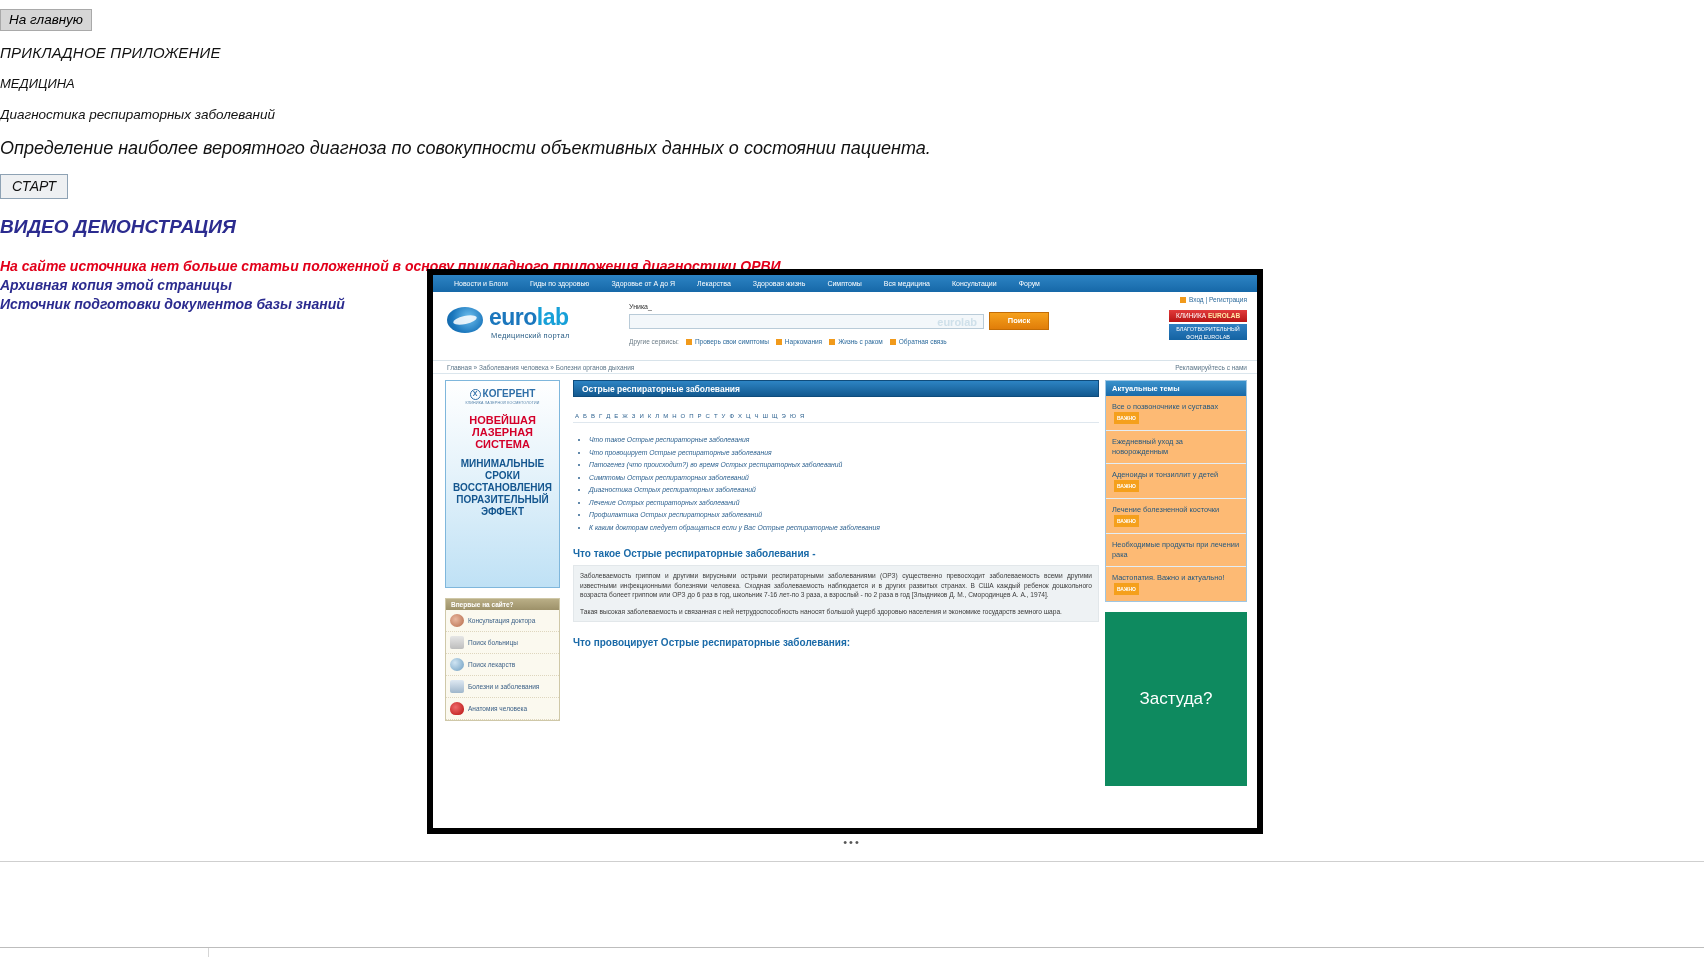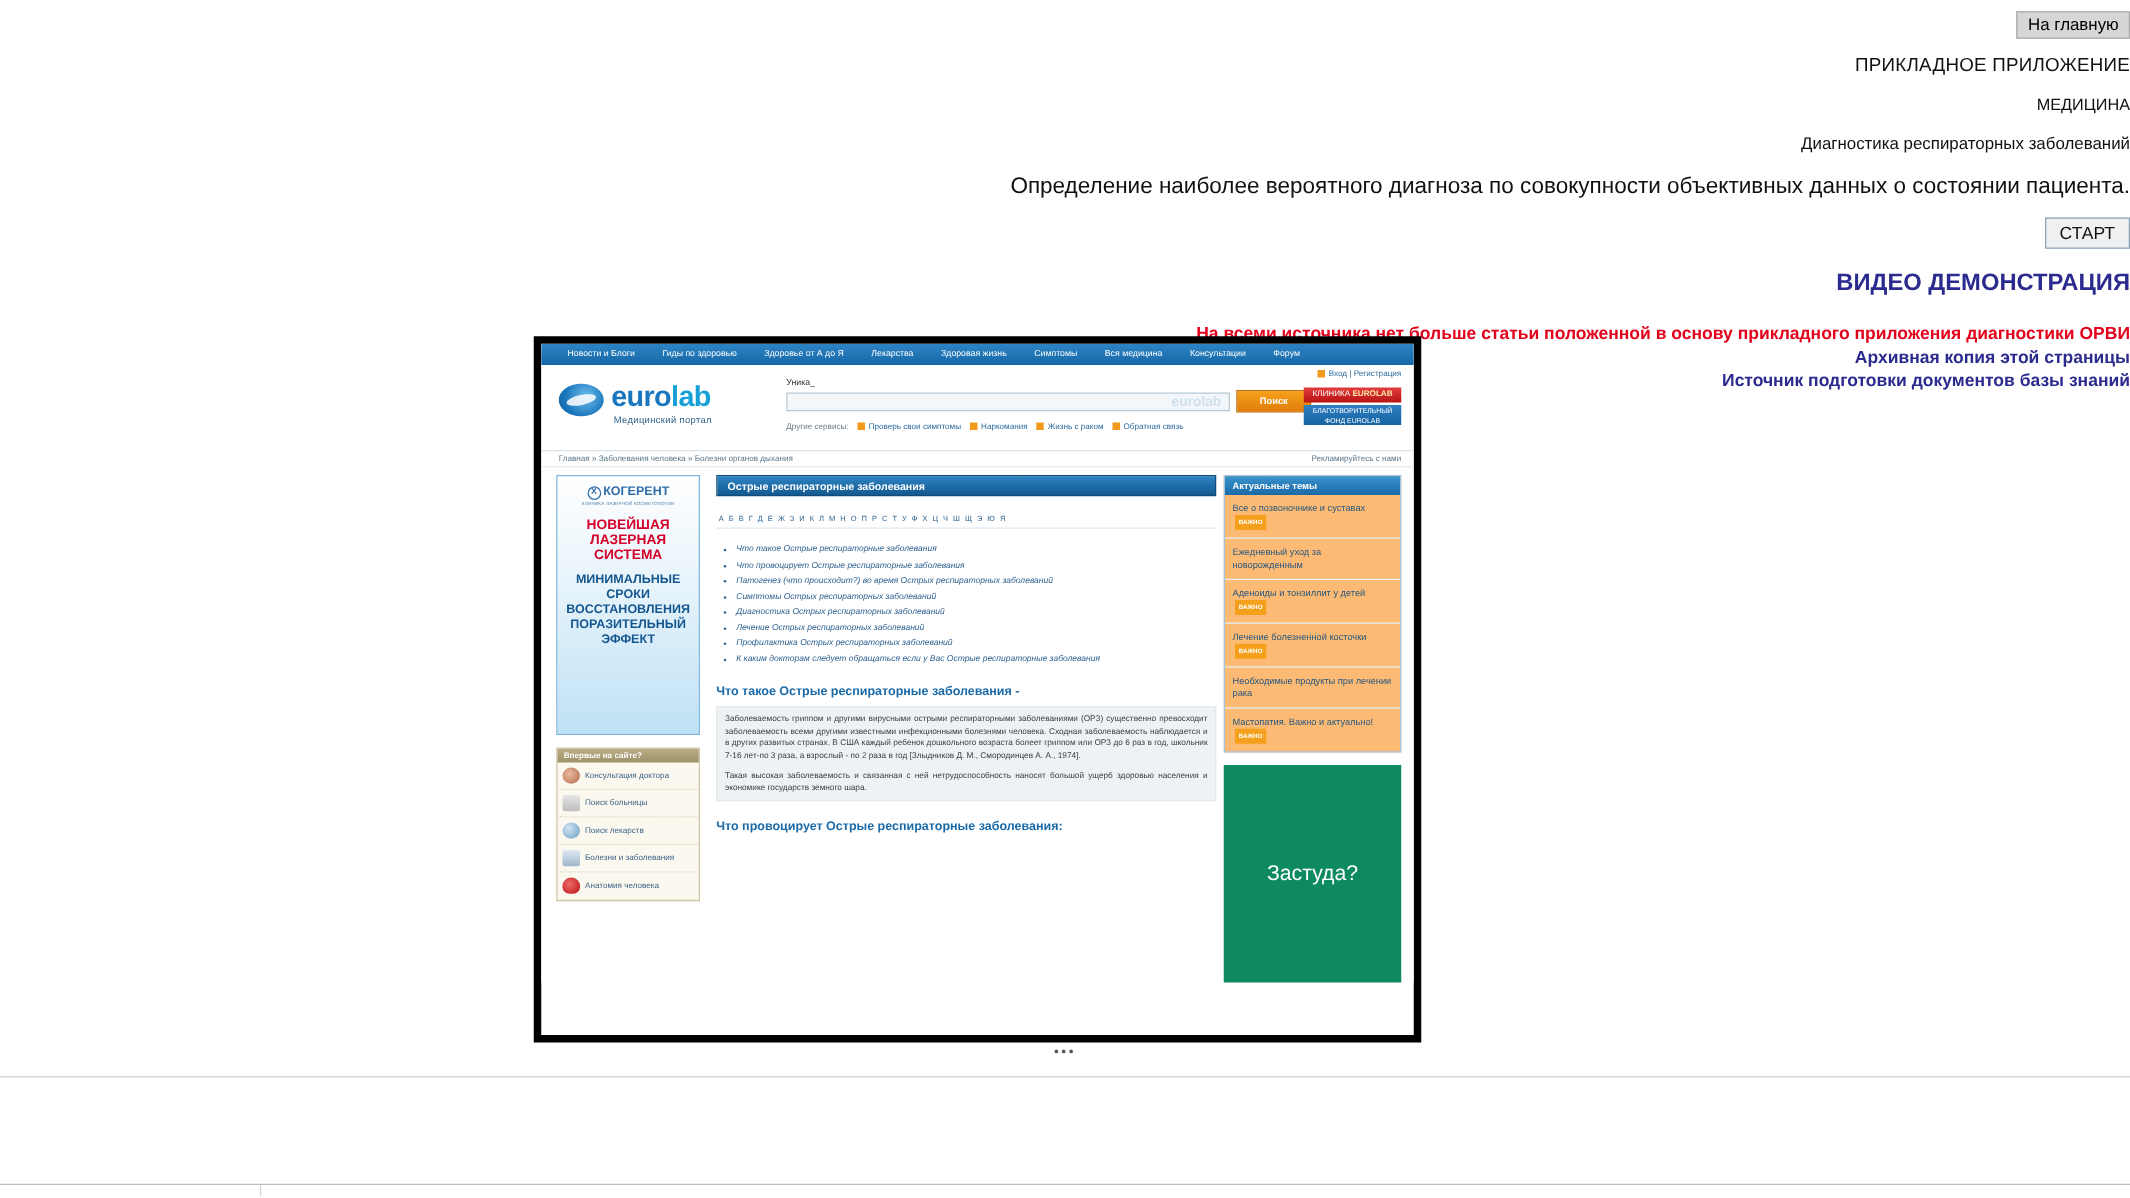--- a/index.html
+++ b/index.html
@@ -12,21 +12,21 @@
     font-family: "Liberation Sans", sans-serif;
   }
   .page {
     position: relative;
     width: 1704px;
     height: 958px;
     background: #ffffff;
   }
 
   
-  .topwrap { width: 100%; text-align: right; }
+  .topwrap { width: 100%; text-align: left; font-style: italic; }
 
   .home-btn {
     display: inline-block;
     margin-top: 9px;
     padding: 2px 8px 3px 8px;
     background: #d6d6d6;
     border: 1px solid #a9a9a9;
     font-size: 13.5px;
     color: #000;
     line-height: 15px;
@@ -86,21 +86,21 @@
     font-size: 14px;
     font-weight: bold;
     color: #2b2b8f;
   }
 
   
   .shot-frame {
     position: absolute;
     left: 427px;
     top: 269px;
-    width: 710px;
+    width: 836px;
     height: 565px;
     background: #000;
     padding: 6px;
     box-sizing: border-box;
   }
   .shot {
     position: relative;
     width: 100%;
     height: 100%;
     background: #ffffff;
@@ -510,21 +510,21 @@
 <div class="page">
 
   <div class="topwrap">
     <div class="home-btn">На главную</div>
     <div class="app-title">ПРИКЛАДНОЕ ПРИЛОЖЕНИЕ</div>
     <div class="app-sub">МЕДИЦИНА</div>
     <div class="app-sub2">Диагностика респираторных заболеваний</div>
     <div class="app-desc">Определение наиболее вероятного диагноза по совокупности объективных данных о состоянии пациента.</div>
     <div class="start-btn">СТАРТ</div>
     <div class="video-demo">ВИДЕО ДЕМОНСТРАЦИЯ</div>
-    <div class="note-red">На всеми источника нет больше статьи положенной в основу прикладного приложения диагностики ОРВИ</div>
+    <div class="note-red">На сайте источника нет больше статьи положенной в основу прикладного приложения диагностики ОРВИ</div>
     <div class="note-blue">Архивная копия этой страницы</div>
     <div class="note-blue2">Источник подготовки документов базы знаний</div>
   </div>
 
   <div class="shot-frame">
     <div class="shot">
 
       <div class="el-nav">
         <span class="it">Новости и Блоги</span>
         <span class="it">Гиды по здоровью</span>

